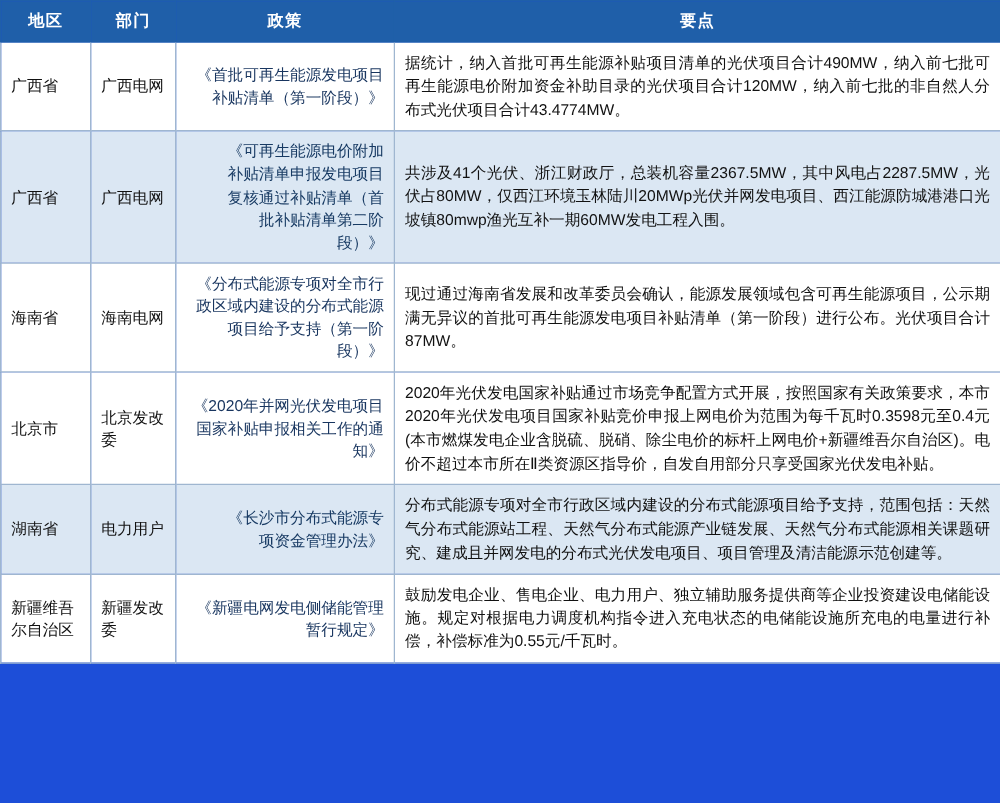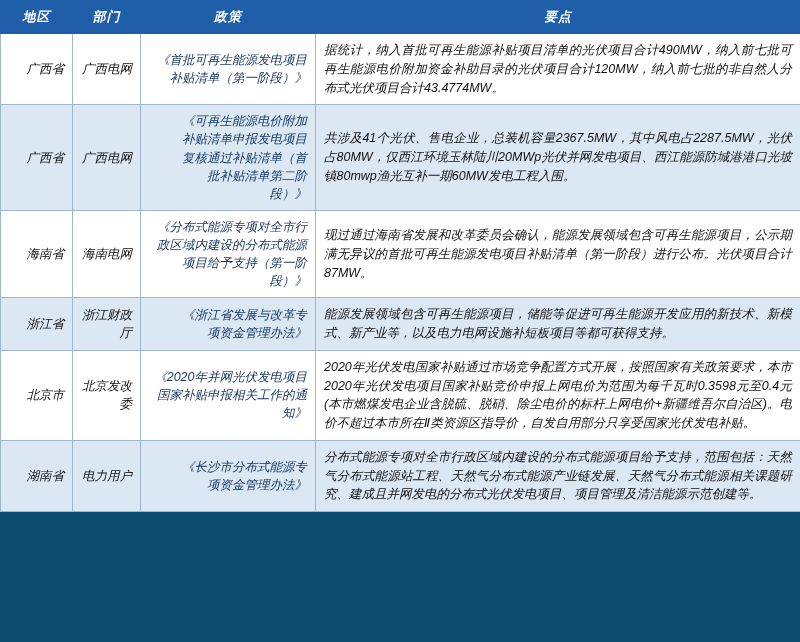--- a/index.html
+++ b/index.html
@@ -10,22 +10,21 @@
   body {
     font-family: "Liberation Sans", "DejaVu Sans", sans-serif;
     width: 800px;
     height: 642px;
     overflow: hidden;
   }
   .sheet {
     position: relative;
     width: 800px;
     height: 642px;
-    background: #0c4a6e;
-    font-style: italic;
+    background: #1d4ed8;
   }
   table.policy-table {
     border-collapse: collapse;
     width: 800px;
     table-layout: fixed;
     position: relative;
     z-index: 2;
   }
   table.policy-table col.c-region { width: 72px; }
   table.policy-table col.c-dept   { width: 68px; }
@@ -50,21 +49,21 @@
     padding: 7px 8px;
     line-height: 1.45;
   }
   tbody tr.alt td {
     background: #dbe7f3;
   }
   tbody tr.plain td {
     background: #ffffff;
   }
   td.region, td.dept {
-    text-align: right;
+    text-align: left;
     font-size: 12.5px;
     white-space: normal;
   }
   td.policy {
     text-align: right;
     font-size: 12.5px;
     color: #18355f;
   }
   tbody tr.alt td.policy { color: #173a63; padding-left: 38px; }
   td.points {
@@ -130,41 +129,41 @@
       <tr class="plain">
         <td class="region">广西省</td>
         <td class="dept">广西电网</td>
         <td class="policy">《首批可再生能源发电项目补贴清单（第一阶段）》</td>
         <td class="points">据统计，纳入首批可再生能源补贴项目清单的光伏项目合计490MW，纳入前七批可再生能源电价附加资金补助目录的光伏项目合计120MW，纳入前七批的非自然人分布式光伏项目合计43.4774MW。</td>
       </tr>
       <tr class="alt">
         <td class="region">广西省</td>
         <td class="dept">广西电网</td>
         <td class="policy">《可再生能源电价附加补贴清单申报发电项目复核通过补贴清单（首批补贴清单第二阶段）》</td>
-        <td class="points">共涉及41个光伏、售电企业，总装机容量2367.5MW，其中风电占2287.5MW，光伏占80MW，仅西江环境玉林陆川20MWp光伏并网发电项目、西江能源防城港港口光坡镇80mwp渔光互补一期60MW发电工程入围。</td>
+        <td class="points">共涉及41个光伏、浙江财政厅，总装机容量2367.5MW，其中风电占2287.5MW，光伏占80MW，仅西江环境玉林陆川20MWp光伏并网发电项目、西江能源防城港港口光坡镇80mwp渔光互补一期60MW发电工程入围。</td>
       </tr>
       <tr class="plain">
         <td class="region">海南省</td>
         <td class="dept">海南电网</td>
         <td class="policy">《分布式能源专项对全市行政区域内建设的分布式能源项目给予支持（第一阶段）》</td>
         <td class="points">现过通过海南省发展和改革委员会确认，能源发展领域包含可再生能源项目，公示期满无异议的首批可再生能源发电项目补贴清单（第一阶段）进行公布。光伏项目合计87MW。</td>
-      </tr>
-      <tr class="alt">
-        <td class="region">浙江省</td>
-        <td class="dept">浙江财政厅</td>
-        <td class="policy">《浙江省发展与改革专项资金管理办法》</td>
-        <td class="points">能源发展领域包含可再生能源项目，储能等促进可再生能源开发应用的新技术、新模式、新产业等，以及电力电网设施补短板项目等都可获得支持。</td>
       </tr>
       <tr class="plain">
         <td class="region">北京市</td>
         <td class="dept">北京发改委</td>
         <td class="policy">《2020年并网光伏发电项目国家补贴申报相关工作的通知》</td>
         <td class="points">2020年光伏发电国家补贴通过市场竞争配置方式开展，按照国家有关政策要求，本市2020年光伏发电项目国家补贴竞价申报上网电价为范围为每千瓦时0.3598元至0.4元(本市燃煤发电企业含脱硫、脱硝、除尘电价的标杆上网电价+新疆维吾尔自治区)。电价不超过本市所在Ⅱ类资源区指导价，自发自用部分只享受国家光伏发电补贴。</td>
       </tr>
       <tr class="alt">
         <td class="region">湖南省</td>
         <td class="dept">电力用户</td>
         <td class="policy">《长沙市分布式能源专项资金管理办法》</td>
         <td class="points">分布式能源专项对全市行政区域内建设的分布式能源项目给予支持，范围包括：天然气分布式能源站工程、天然气分布式能源产业链发展、天然气分布式能源相关课题研究、建成且并网发电的分布式光伏发电项目、项目管理及清洁能源示范创建等。</td>
       </tr>
+      <tr class="plain">
+        <td class="region">新疆维吾尔自治区</td>
+        <td class="dept">新疆发改委</td>
+        <td class="policy">《新疆电网发电侧储能管理暂行规定》</td>
+        <td class="points">鼓励发电企业、售电企业、电力用户、独立辅助服务提供商等企业投资建设电储能设施。规定对根据电力调度机构指令进入充电状态的电储能设施所充电的电量进行补偿，补偿标准为0.55元/千瓦时。</td>
+      </tr>
     </tbody>
   </table>
 </div>
 
 </body></html>

